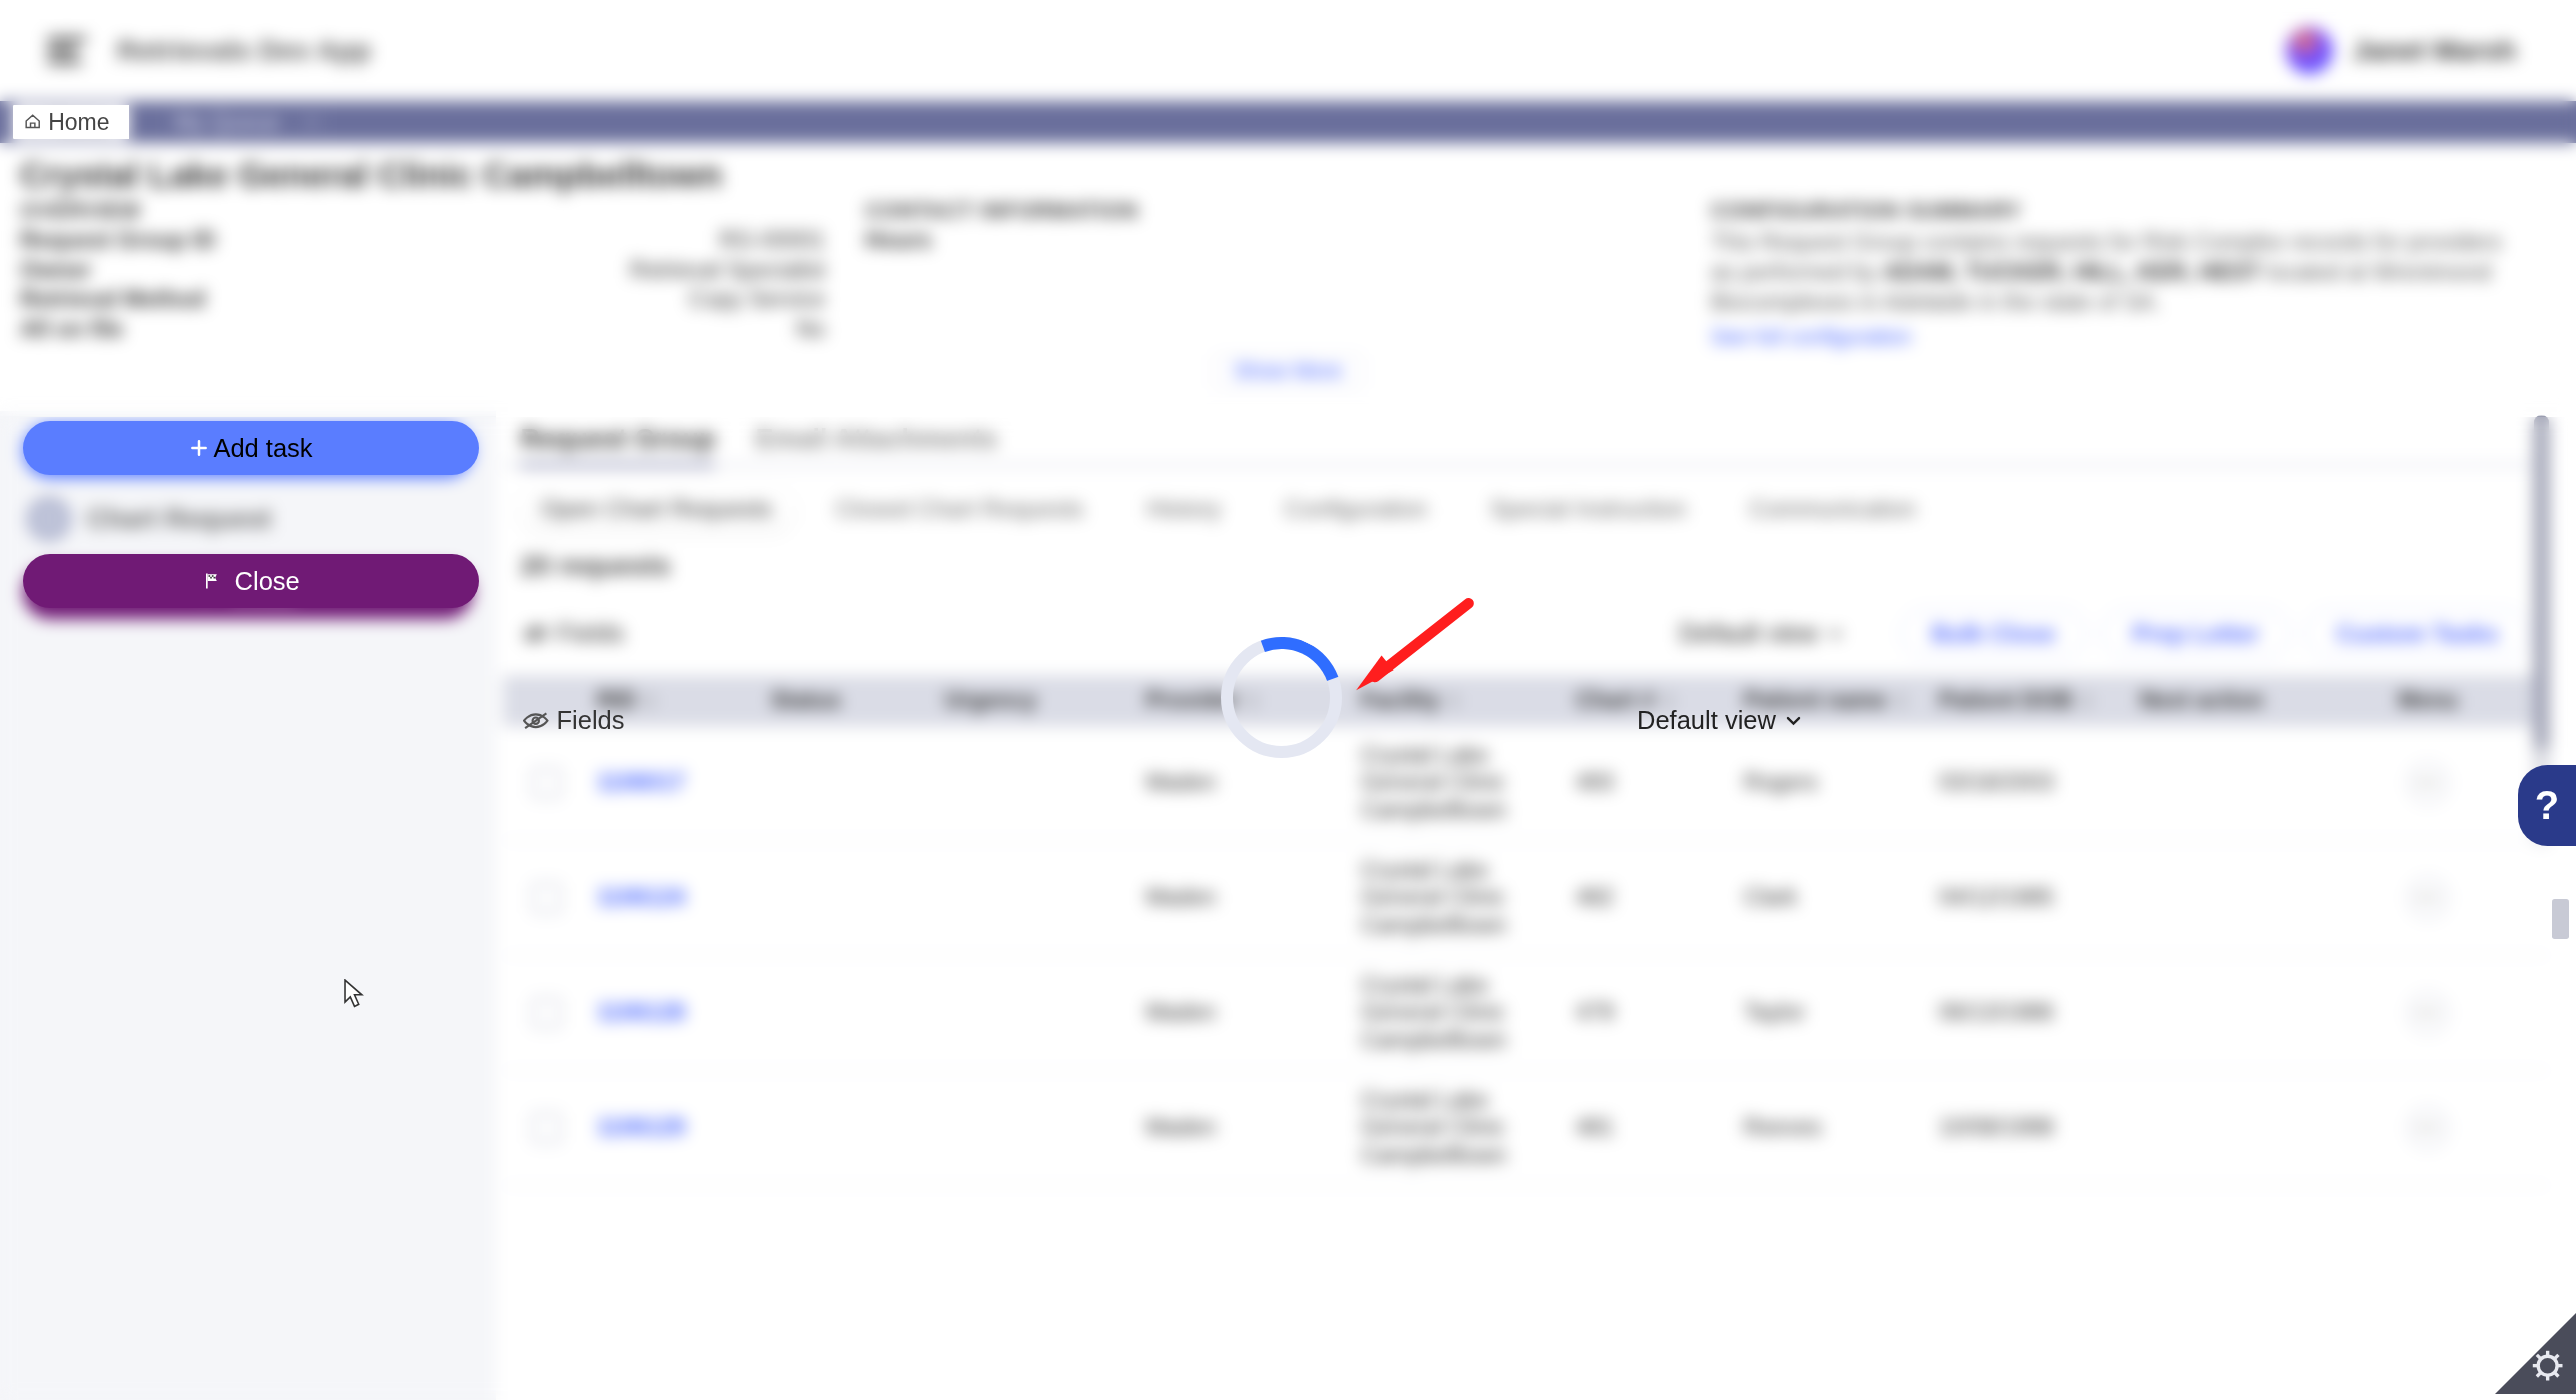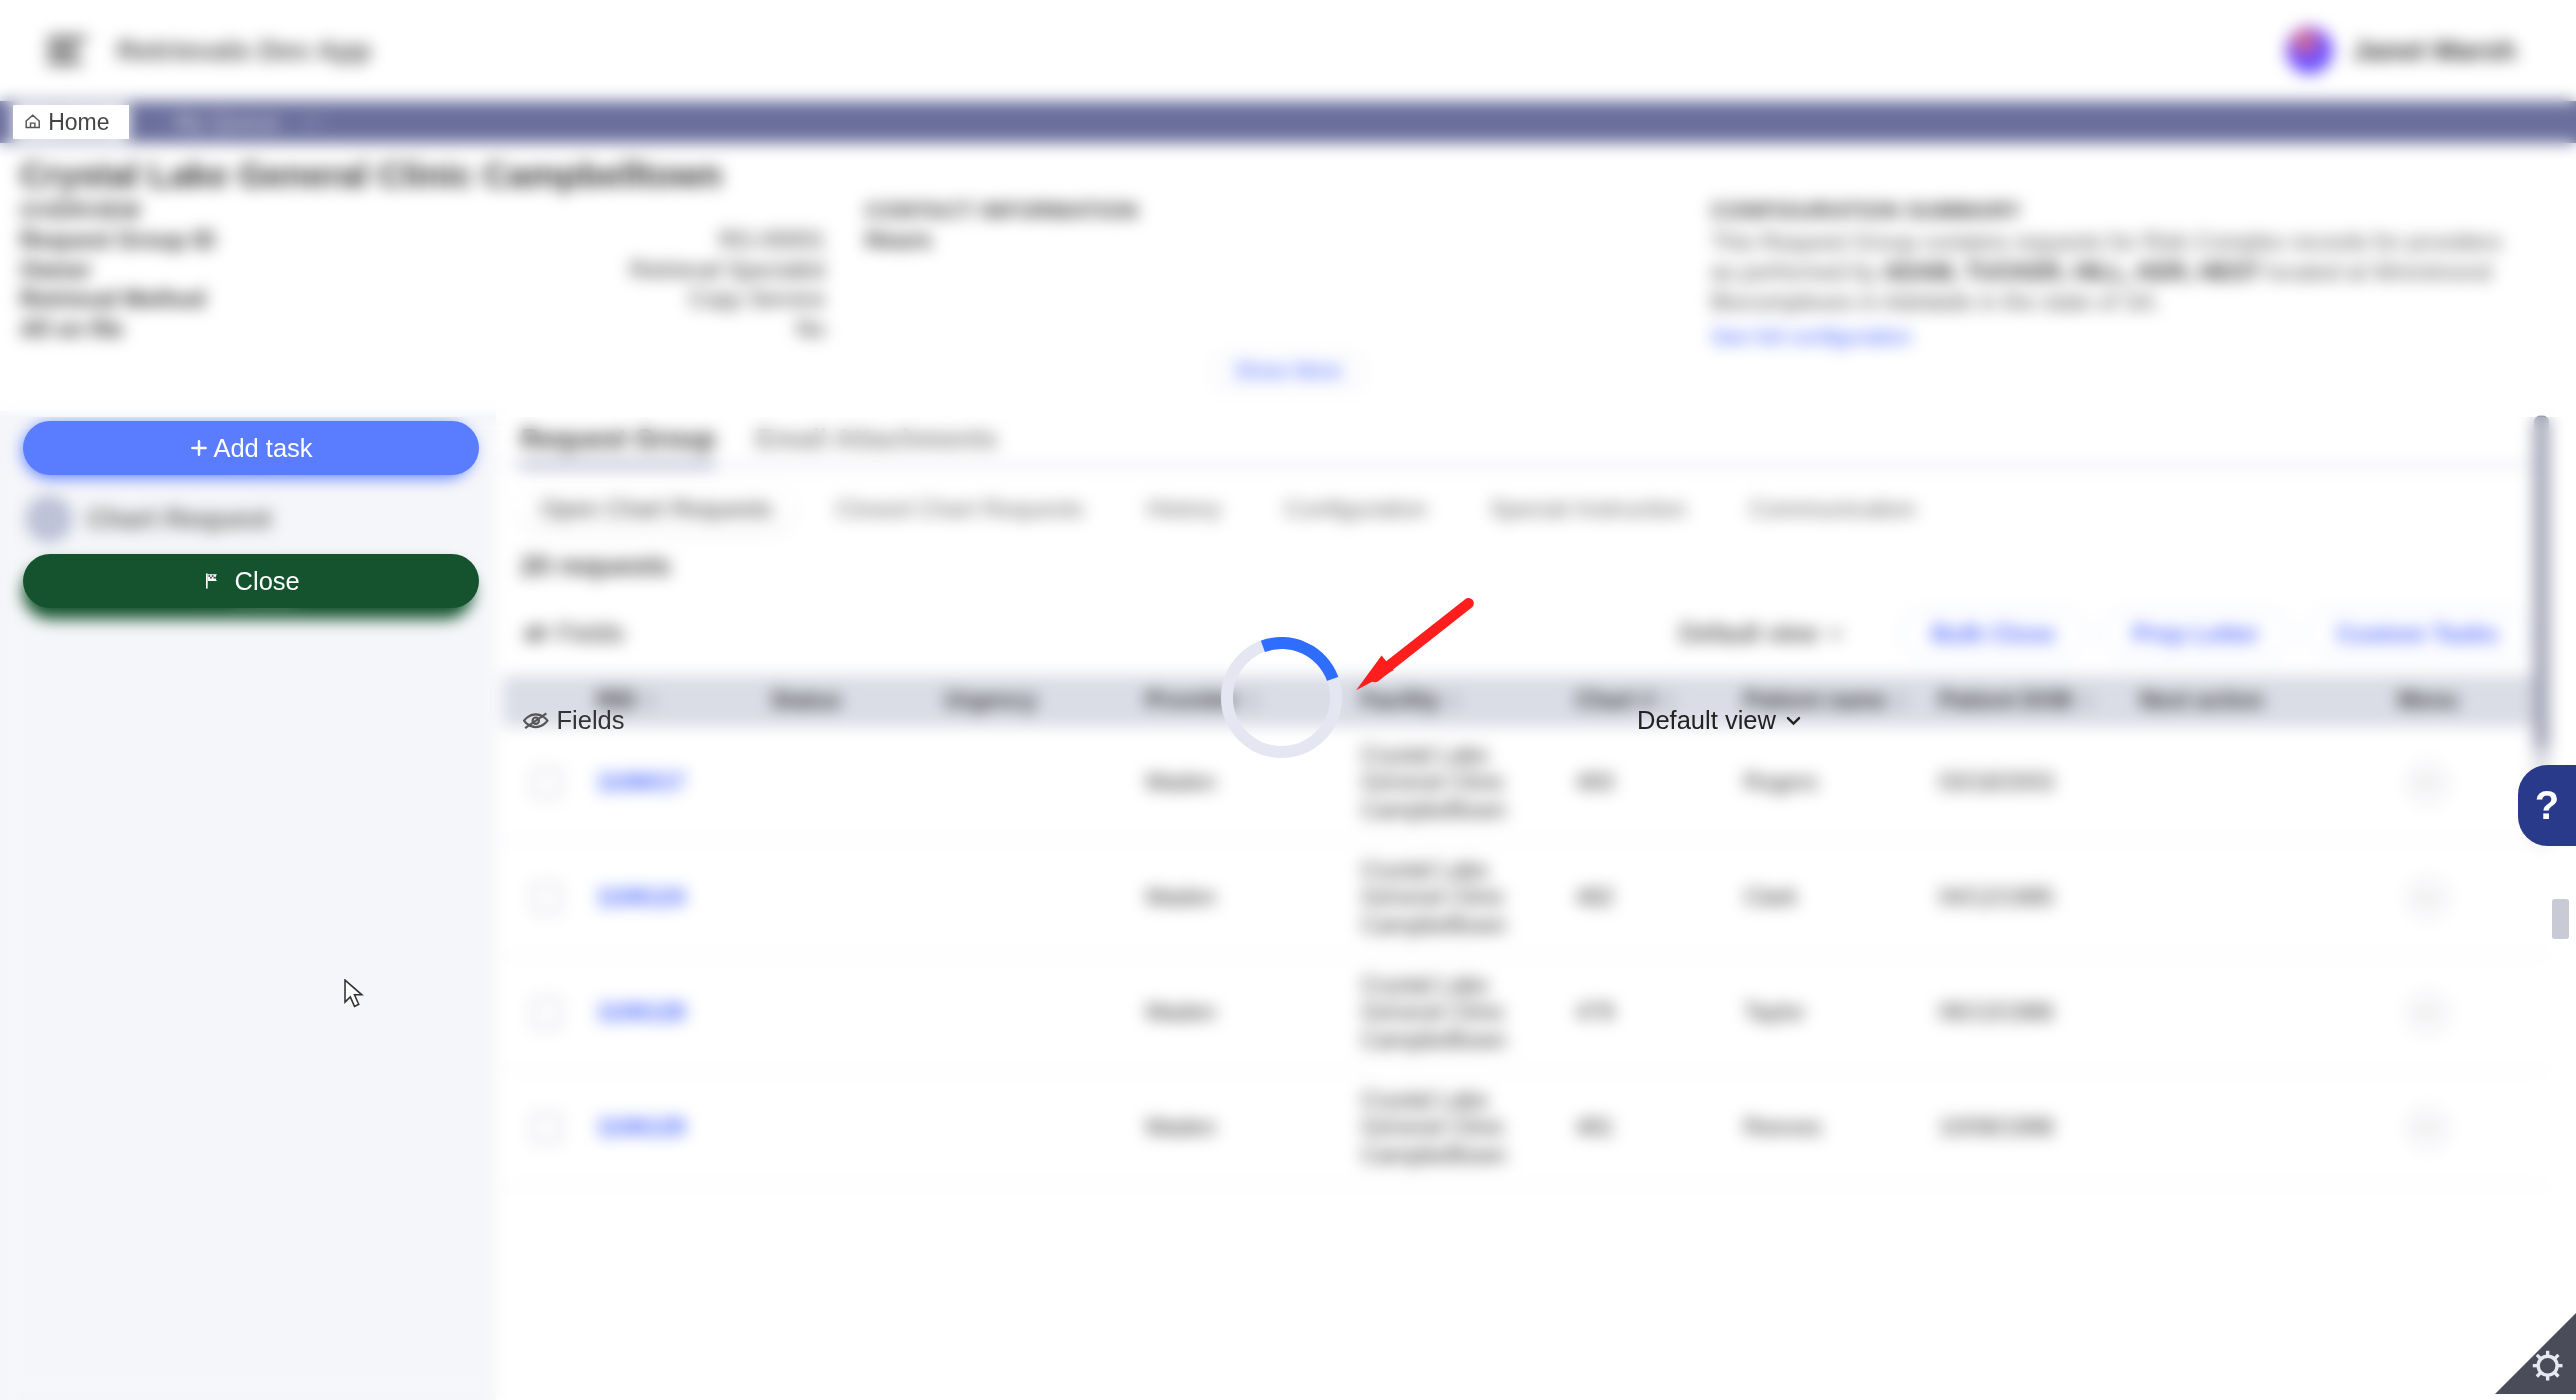--- a/index.html
+++ b/index.html
@@ -160,21 +160,21 @@
     bottom: 0;
     background: #f5f6f9;
     padding: 13.4px 23px 0 23px;
     box-sizing: border-box;
   }
   .btn-add-task {
     width: 100%;
     height: 54px;
     display:flex; align-items:center; justify-content:center;
     background: #5a7dff;
-    color: #ffffff;
+    color: #000000;
     font-size: 25.5px;
     font-weight: 500;
     border-radius: 27px;
     border: none;
   }
   .btn-add-task .plus-icon {
     width: 20px; height: 20px; margin-right: 4px;
     display:inline-flex;
   }
   .task-row {
@@ -187,21 +187,21 @@
     background: #bfc4d9;
     border: 4px solid #9aa0c2;
     margin-right: 16px;
   }
   .task-label { font-size: 27px; color: #666; font-weight: 600; }
   .btn-close {
     margin-top: 24px;
     width: 100%;
     height: 54px;
     display:flex; align-items:center; justify-content:center;
-    background: #14532d;
+    background: #701a75;
     color: #fff;
     font-size: 25.5px;
     font-weight: 500;
     border-radius: 27px;
     border: none;
   }
   .btn-close .flag-icon {
     width: 23px; height: 20px; margin-right: 9.4px;
     display:inline-flex;
   }

